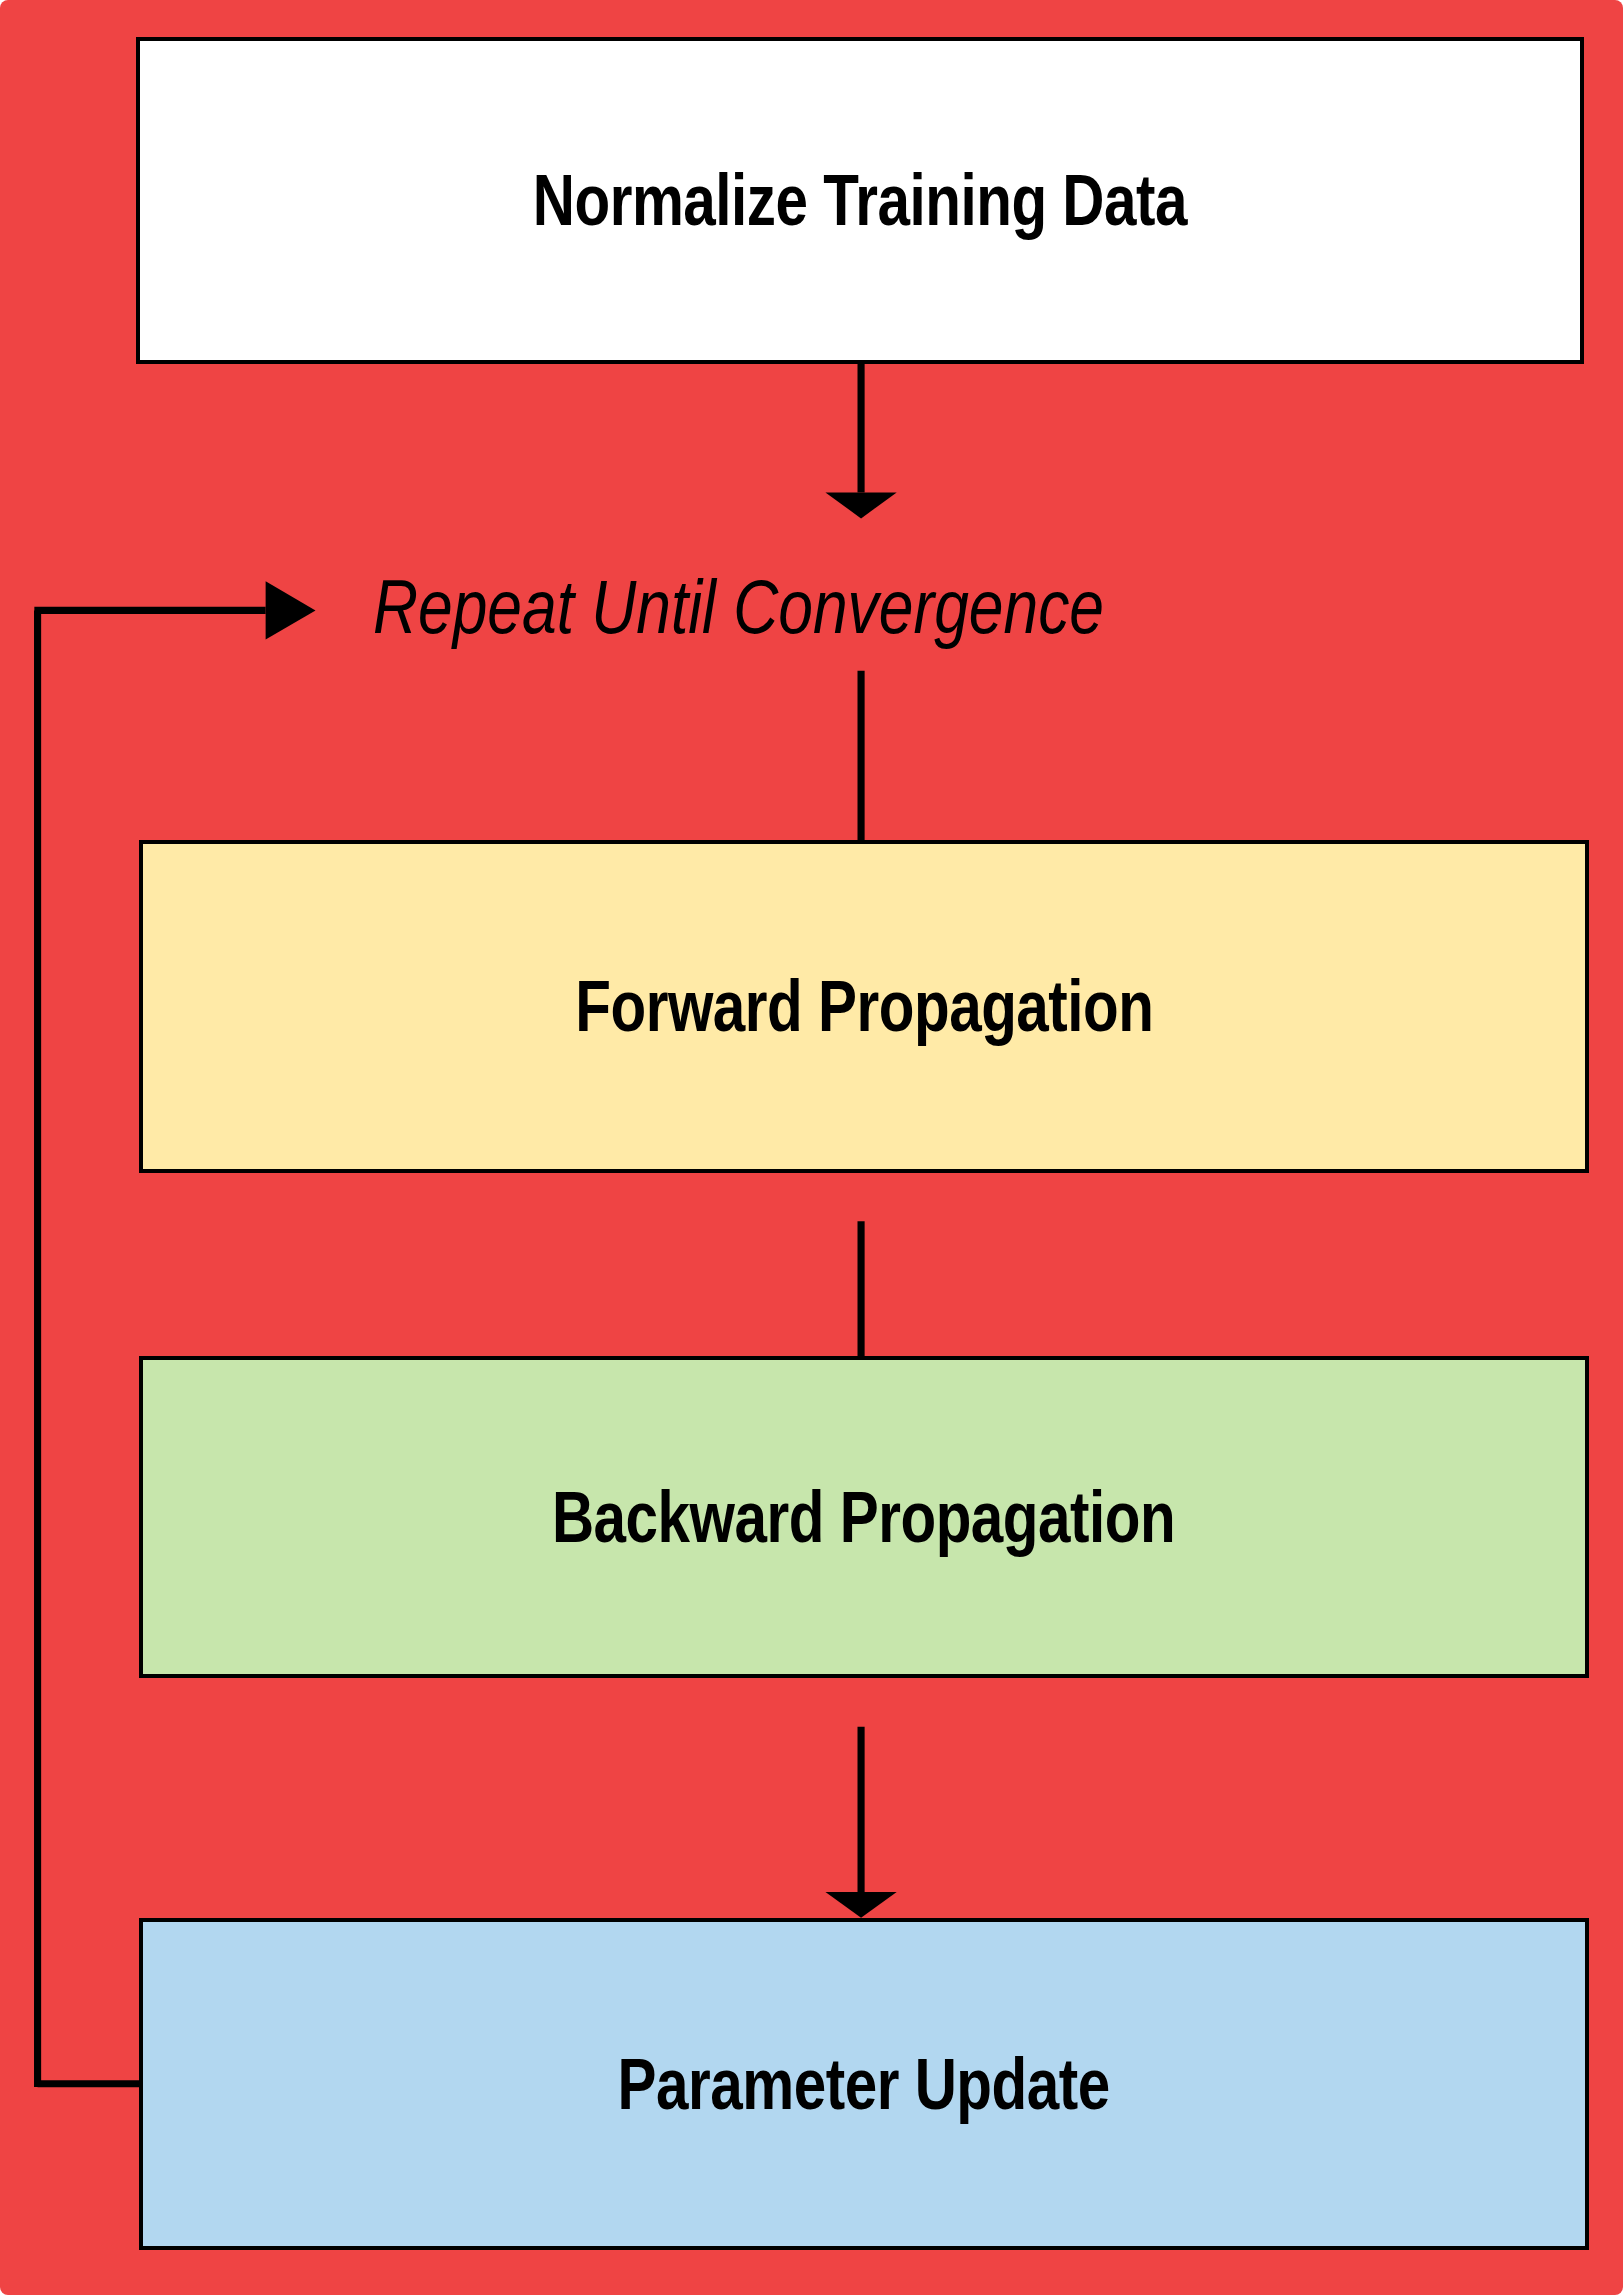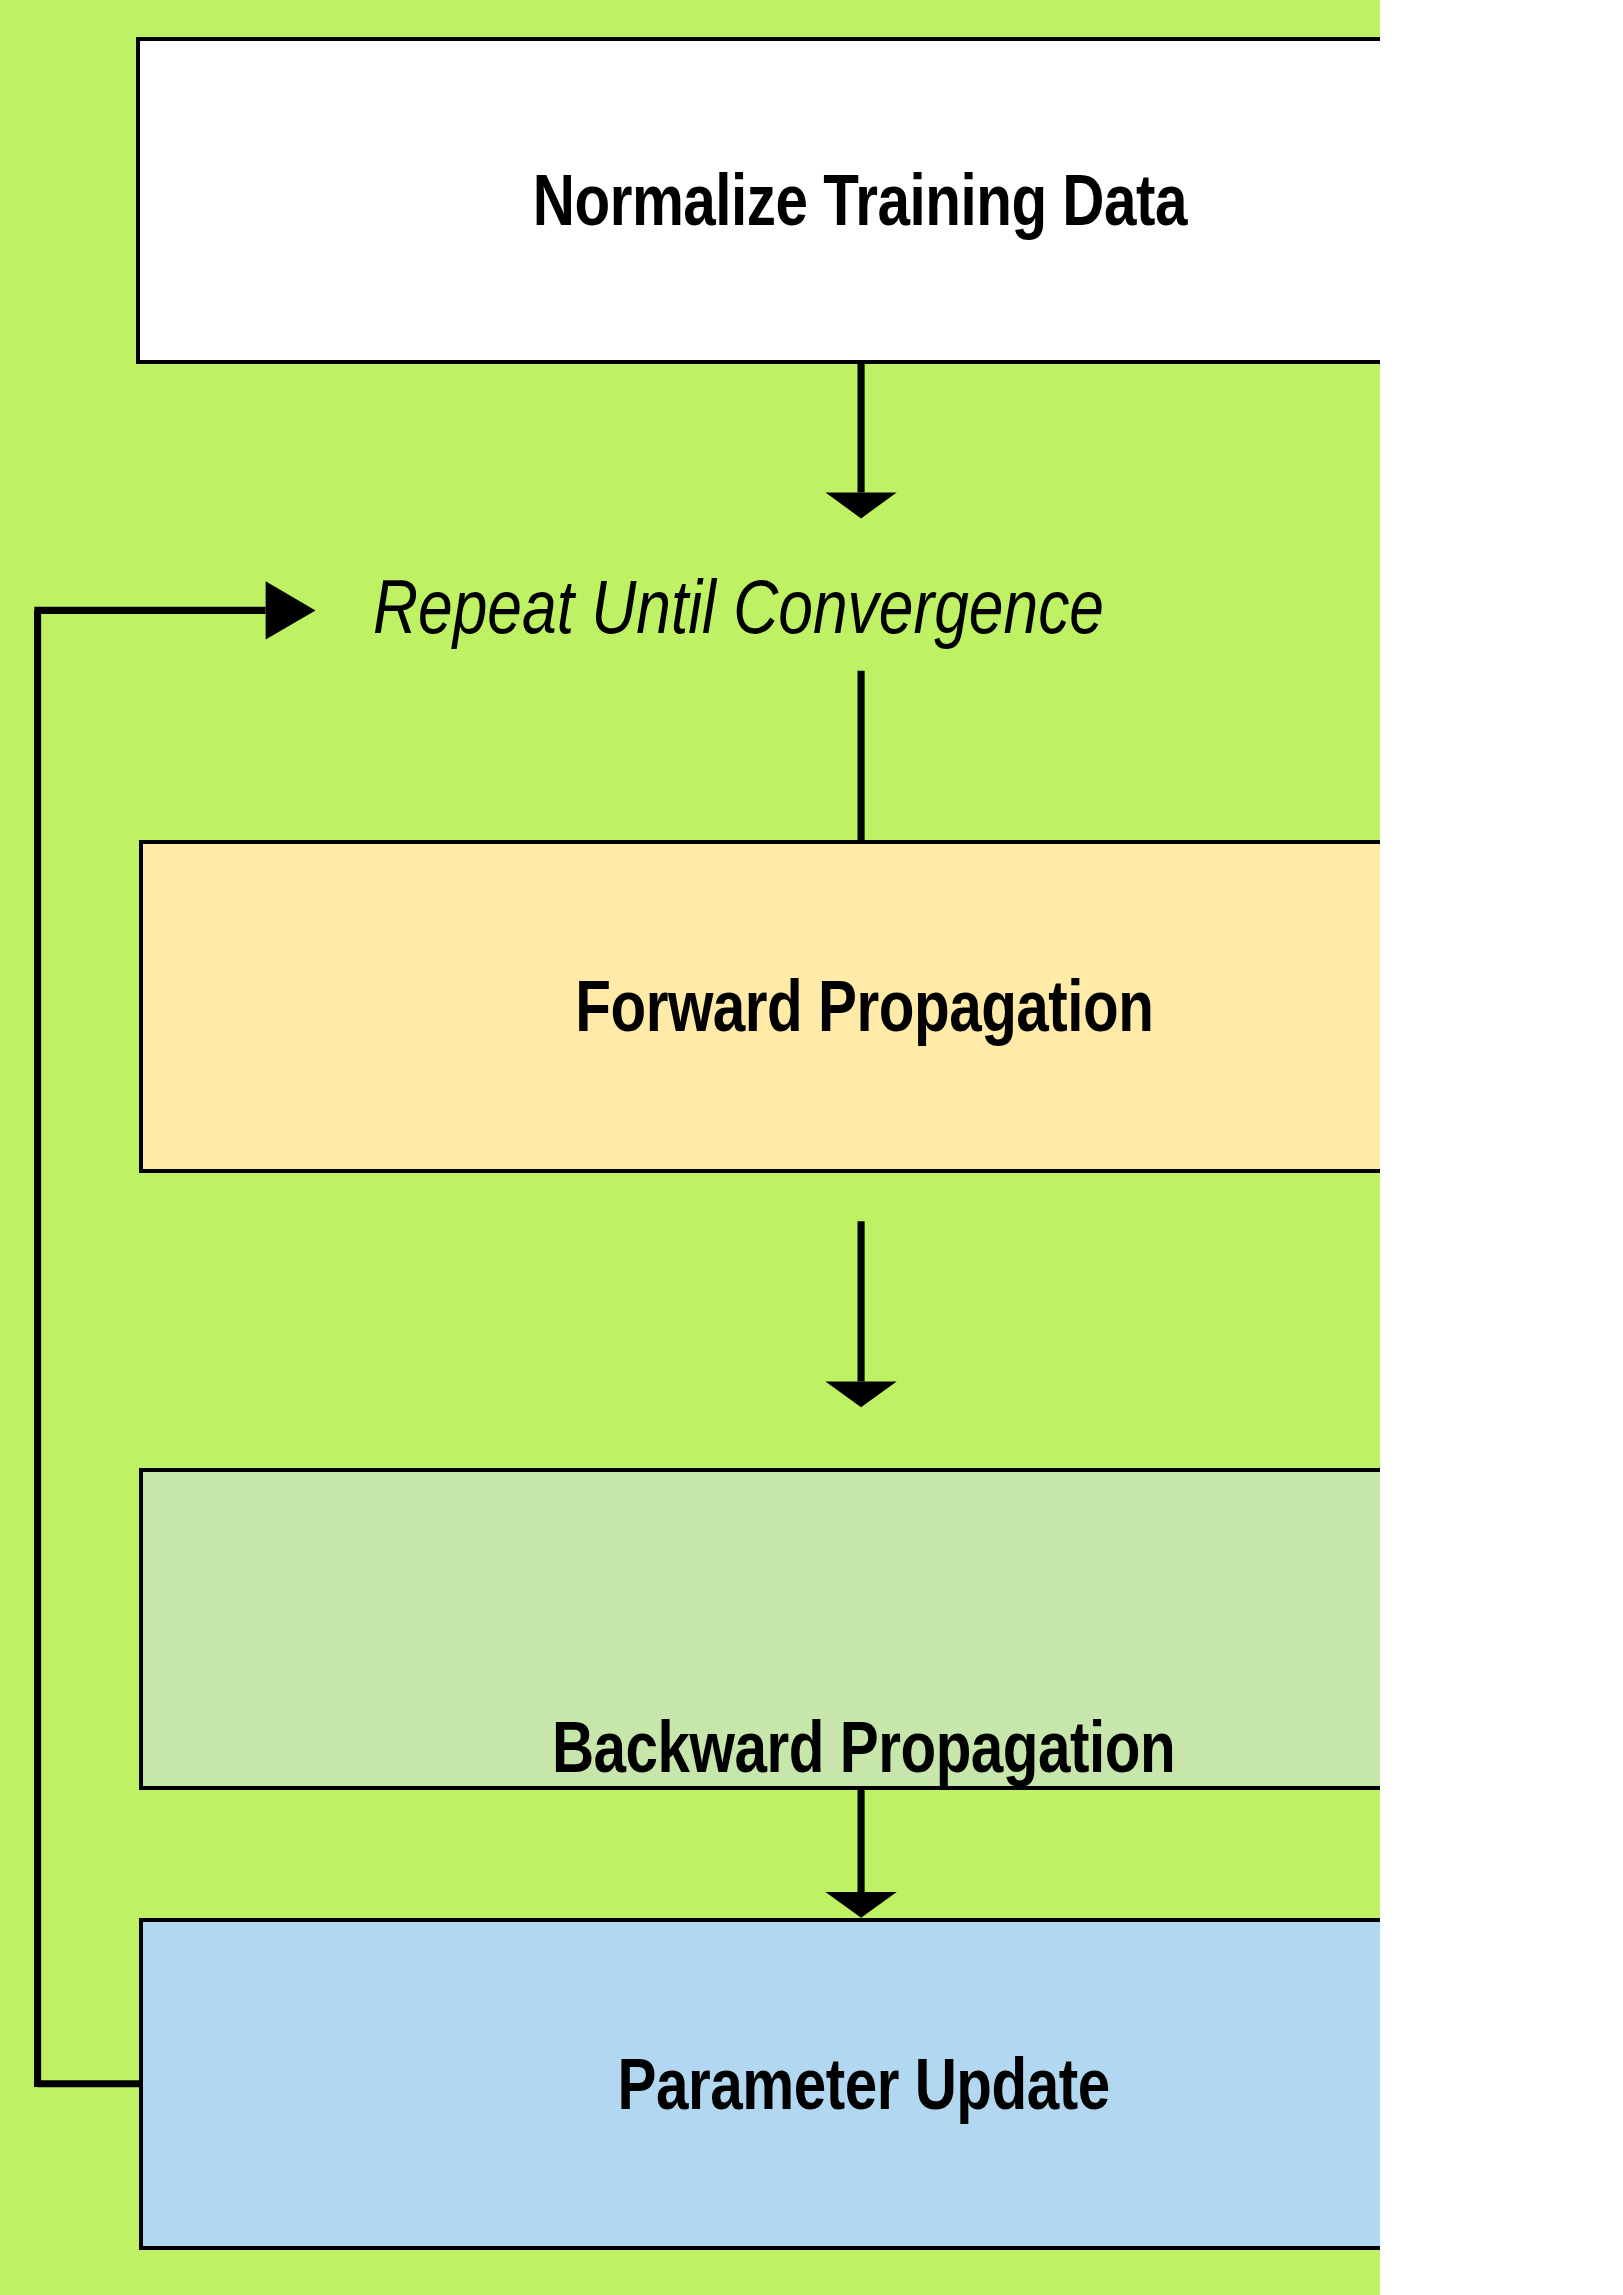--- a/index.html
+++ b/index.html
@@ -6,24 +6,25 @@
   html, body {
     margin: 0;
     padding: 0;
     background: #ffffff;
   }
   body {
     font-family: "Liberation Sans", "DejaVu Sans", sans-serif;
   }
   #flowchart-root {
     position: relative;
-    width: 1380px;
+    width: 1623px;
     height: 2295px;
-    background: #bef264;
+    background: #ef4444;
     overflow: hidden;
+    border-radius: 8px;
   }
   #flow-svg {
     position: absolute;
     left: 0;
     top: 0;
     width: 1623px;
     height: 2295px;
   }
   .node-box {
     position: absolute;
@@ -55,25 +56,24 @@
   }
   #node-forward {
     left: 139px;
     top: 840px;
     width: 1450px;
     height: 333px;
     background: #ffeaa7;
   }
   #node-backward {
     left: 139px;
-    top: 1468px;
+    top: 1356px;
     width: 1450px;
     height: 322px;
     background: #c7e6ac;
-    align-items: flex-end;
   }
   #node-update {
     left: 139px;
     top: 1918px;
     width: 1450px;
     height: 332px;
     background: #b2d7f0;
   }
   #loop-caption {
     position: absolute;

